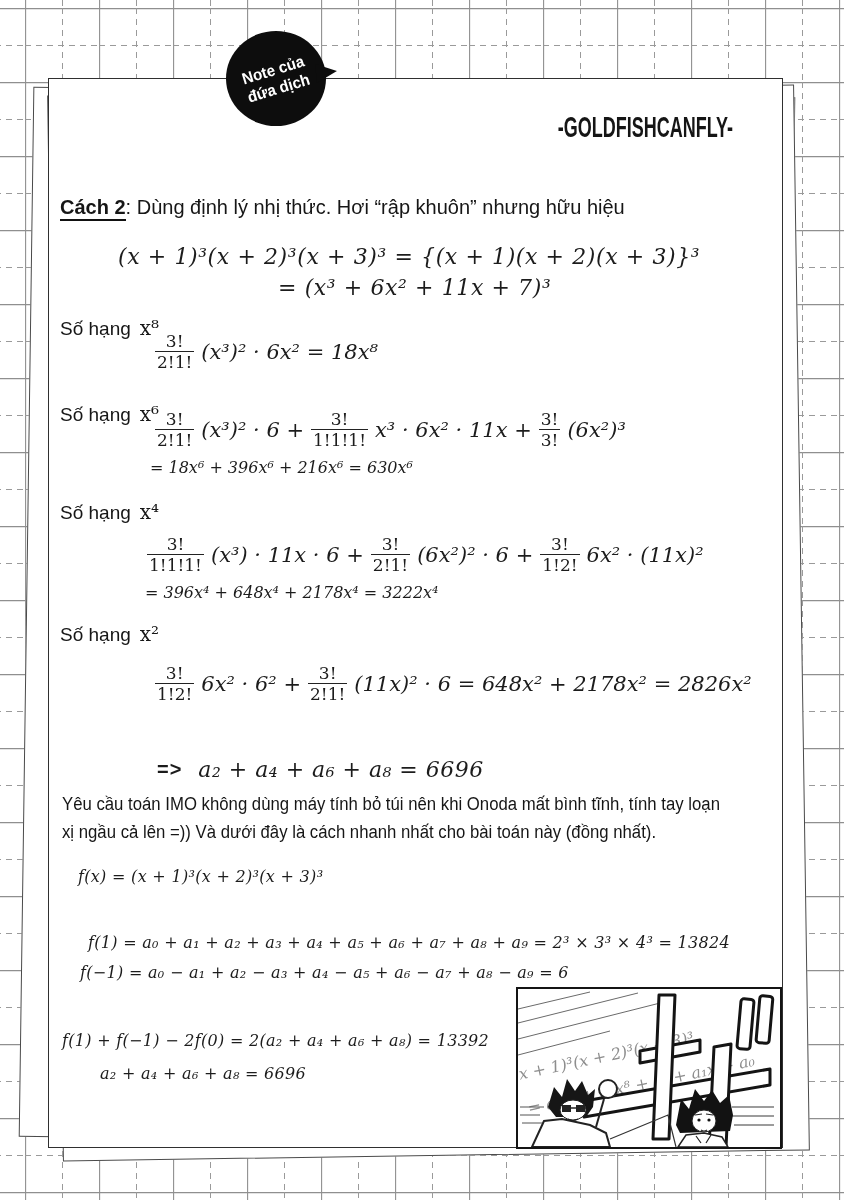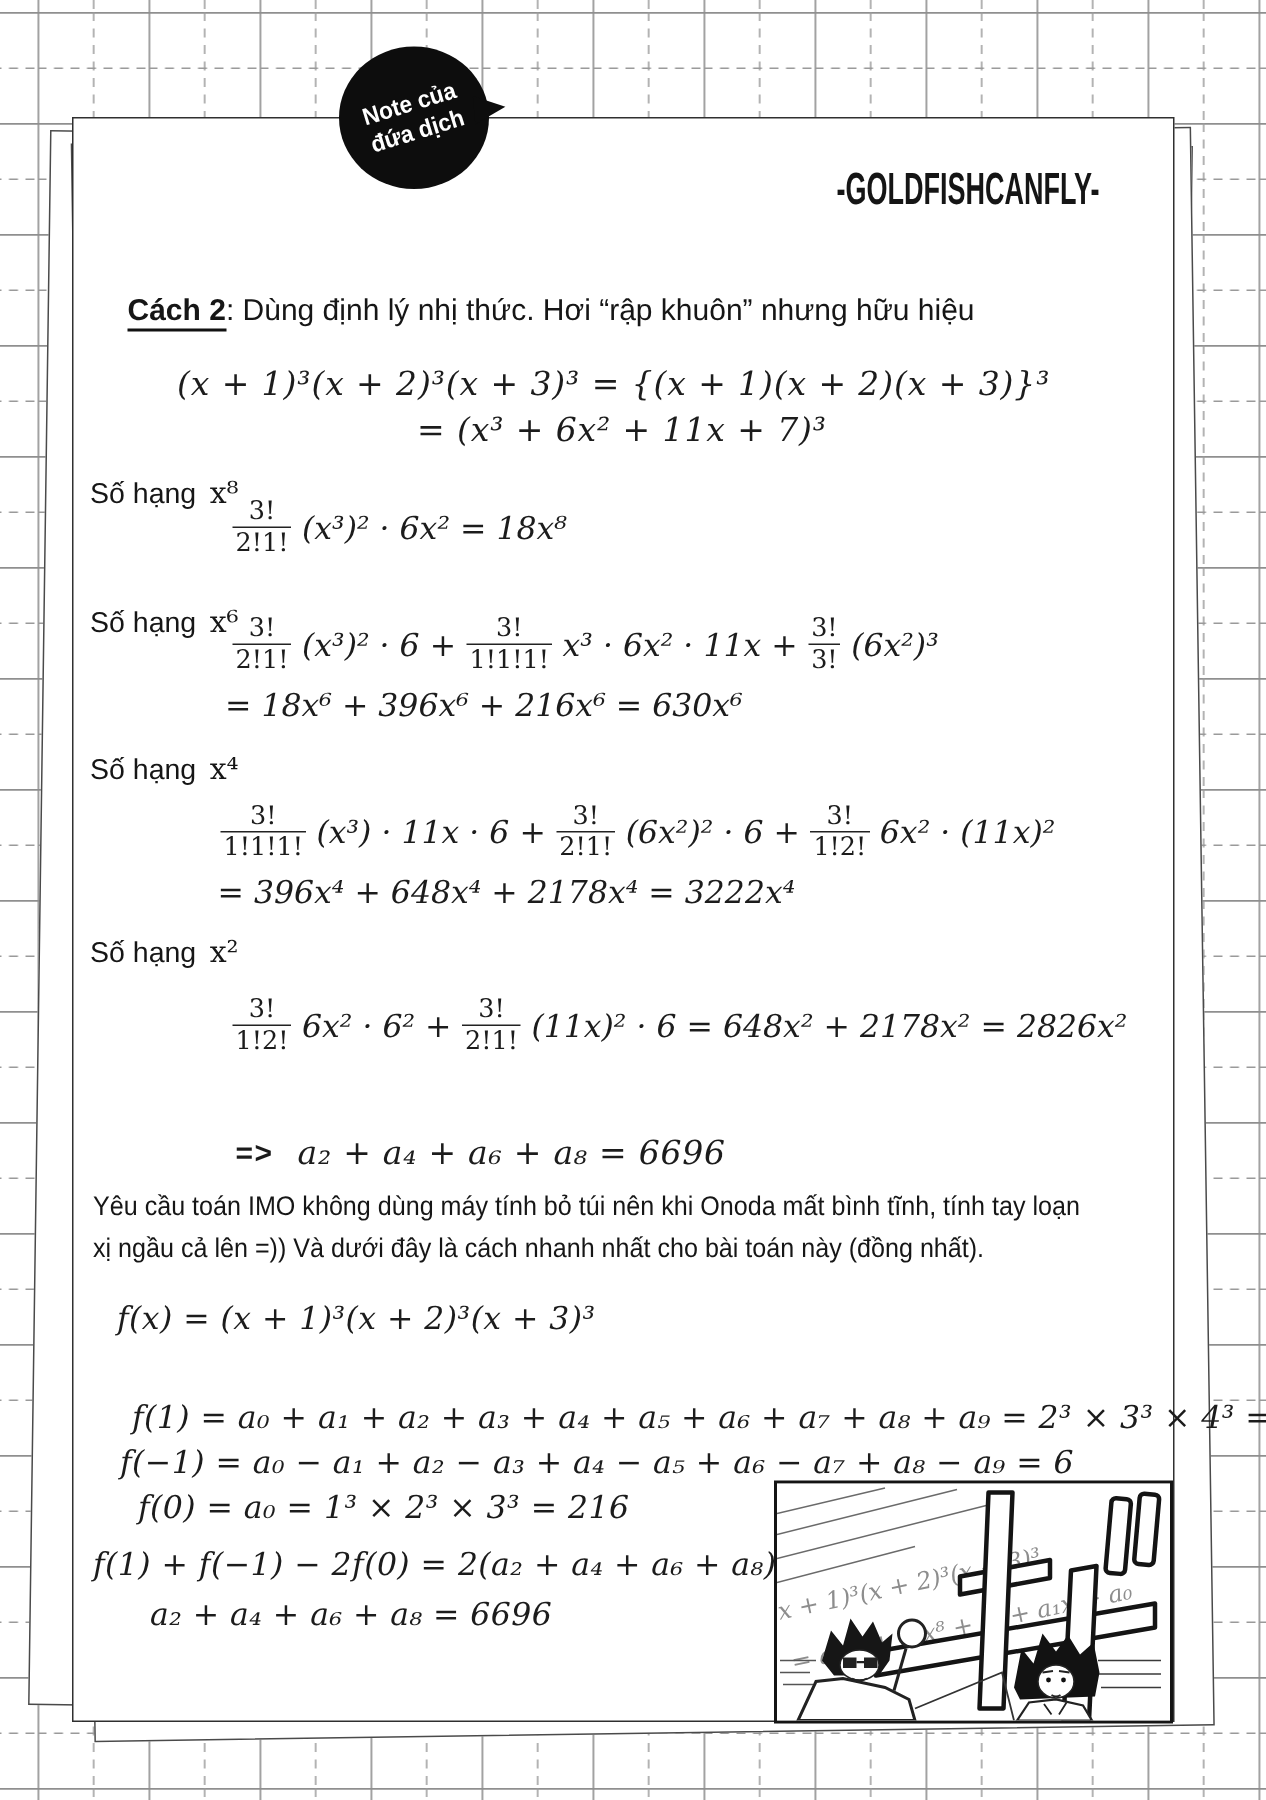--- a/index.html
+++ b/index.html
@@ -26,23 +26,23 @@
           border-radius:50%;z-index:5;display:flex;align-items:center;justify-content:center;}
   .bubble-text{transform:rotate(-17deg) scale(.95,1);text-align:center;color:#fff;
           font-weight:700;font-size:16px;line-height:19px;white-space:nowrap;}
   .bubble-tail{position:absolute;left:316px;top:63px;width:0;height:0;z-index:5;
           border-top:9px solid transparent;border-bottom:10px solid transparent;
           border-left:21px solid #0d0d0d;transform:rotate(-5deg);}
   
   .abs{position:absolute;z-index:6;}
   .vn{font-size:19px;color:#161616;}
   .heading{font-size:20px;}
-  .heading .hl{font-weight:700;border-bottom:2.2px solid #111;padding-bottom:1px;margin-left:25px;}
+  .heading .hl{font-weight:700;border-bottom:2.2px solid #111;padding-bottom:1px;}
   .math{font-family:"DejaVu Serif","Liberation Serif",serif;font-style:italic;
-        font-size:21px;color:#1c1c1c;white-space:nowrap;}
+        font-size:16px;color:#1c1c1c;white-space:nowrap;}
   .exp{font-size:22px;letter-spacing:.6px;}
   .idl{letter-spacing:.3px;}
   .termlabel{font-size:19px;color:#161616;}
   .termlabel .pow{font-family:"DejaVu Serif","Liberation Serif",serif;
         font-size:20px;margin-left:9px;}
   .formula{display:flex;align-items:center;gap:7px;font-family:"DejaVu Serif","Liberation Serif",serif;
         font-style:italic;font-size:21px;color:#1c1c1c;}
   .mt{white-space:pre;}
   .frac{display:inline-flex;flex-direction:column;align-items:center;font-style:normal;
         font-size:17px;line-height:1.18;color:#1c1c1c;}
@@ -170,21 +170,20 @@
   </div>
 
   <div class="abs para" style="left:62px;top:790px">
     <div>Yêu cầu toán IMO không dùng máy tính bỏ túi nên khi Onoda mất bình tĩnh, tính tay loạn</div>
     <div>xị ngầu cả lên =)) Và dưới đây là cách nhanh nhất cho bài toán này (đồng nhất).</div>
   </div>
 
   <div class="abs math idl" style="left:78px;top:867px">f(x) = (x + 1)³(x + 2)³(x + 3)³</div>
   <div class="abs math idl" style="left:88px;top:933px">f(1) = a₀ + a₁ + a₂ + a₃ + a₄ + a₅ + a₆ + a₇ + a₈ + a₉ = 2³ × 3³ × 4³ = 13824</div>
   <div class="abs math idl" style="left:80px;top:963px">f(−1) = a₀ − a₁ + a₂ − a₃ + a₄ − a₅ + a₆ − a₇ + a₈ − a₉ = 6</div>
-  <div class="abs math idl" style="left:92px;top:993px">f(0) = a₀ = 1³ × 2³ × 3³ = 216</div>
   <div class="abs math idl" style="left:62px;top:1031px">f(1) + f(−1) − 2f(0) = 2(a₂ + a₄ + a₆ + a₈) = 13392</div>
   <div class="abs math idl" style="left:100px;top:1064px">a₂ + a₄ + a₆ + a₈ = 6696</div>
 
   <svg class="panel" width="262" height="158" viewBox="0 0 262 158">
     <rect x="0" y="0" width="262" height="158" fill="#ffffff"></rect>
     <g stroke="#6a6a6a" stroke-width="1">
       <path d="M0,20 L72,3"></path>
         <path d="M0,34 L120,4"></path>
         <path d="M0,50 L150,12"></path>
         <path d="M0,66 L92,42"></path>

